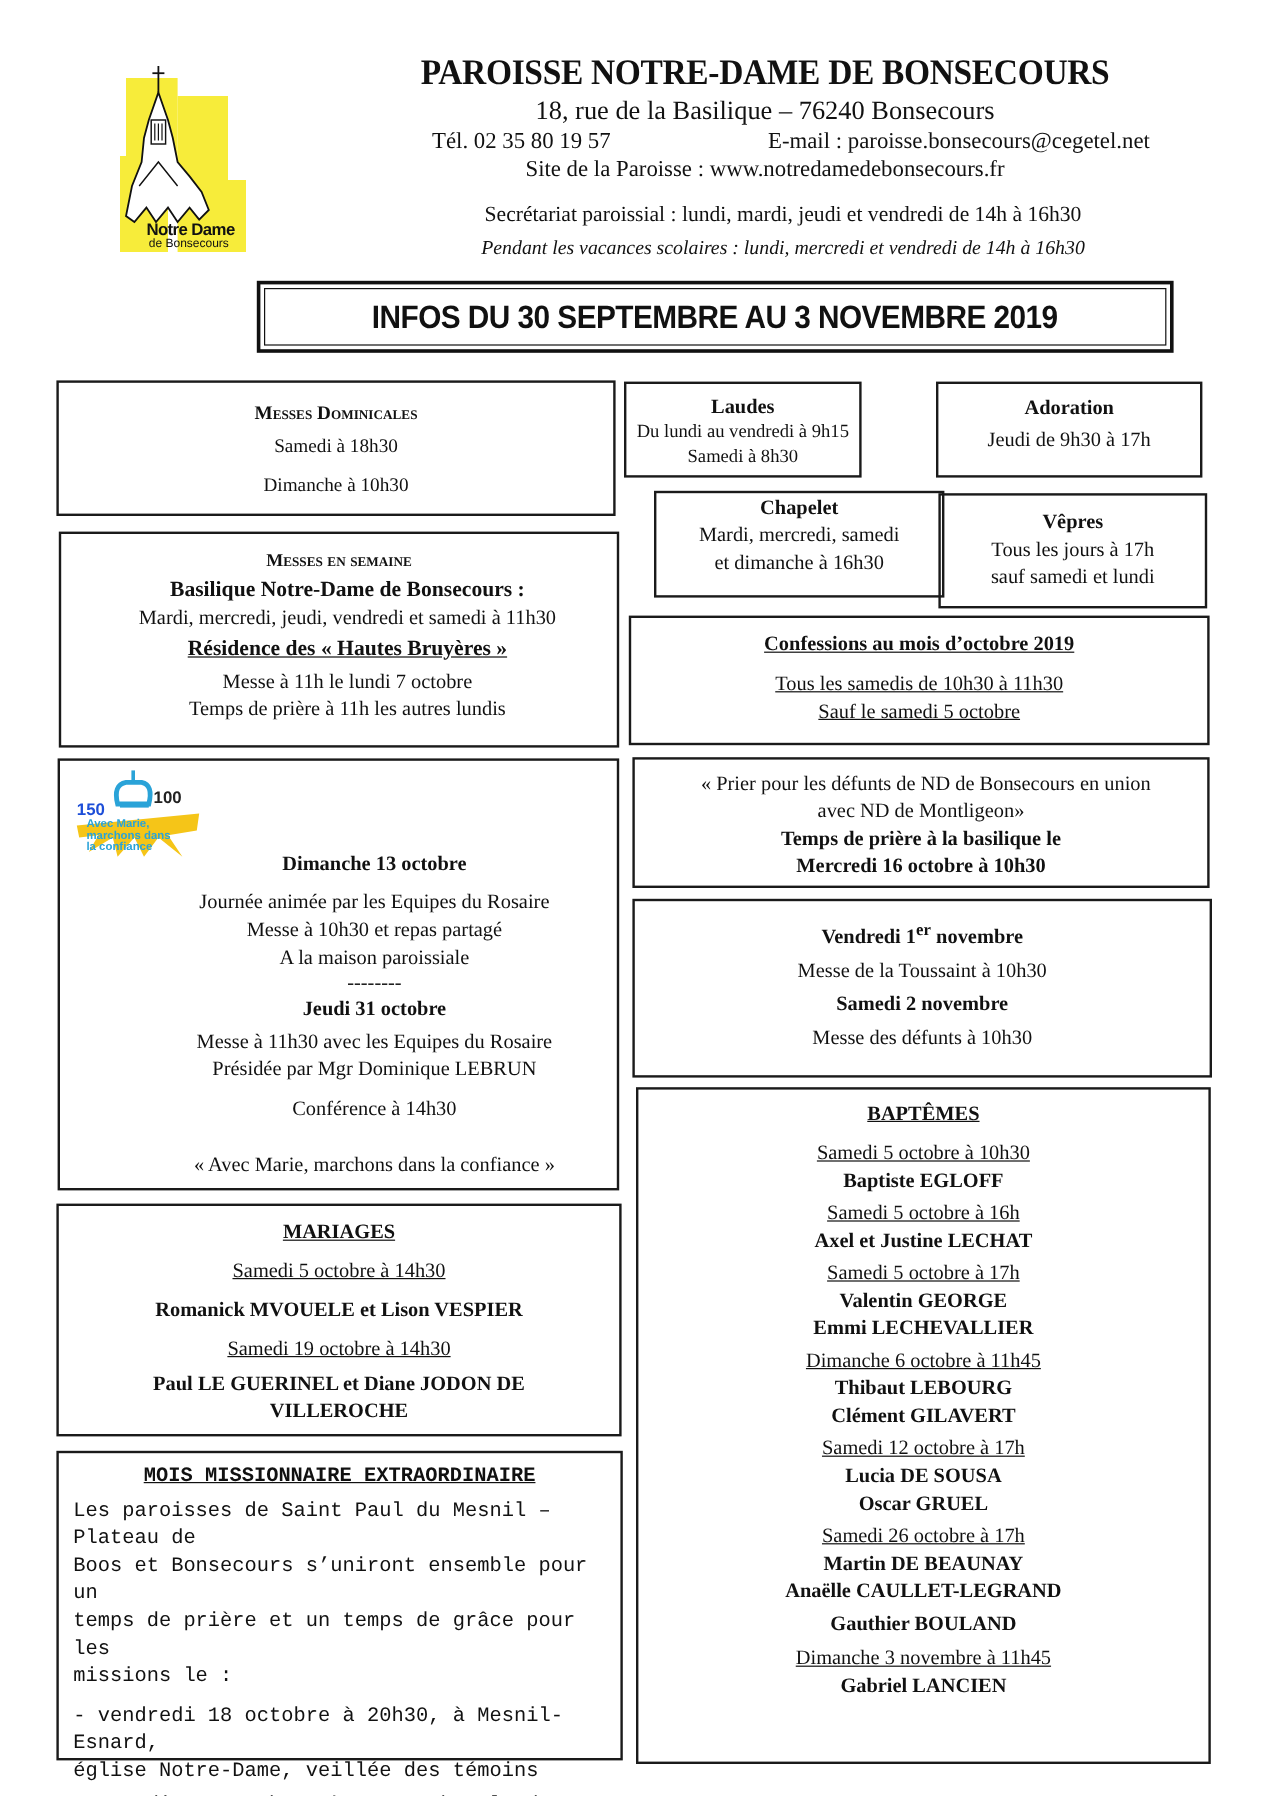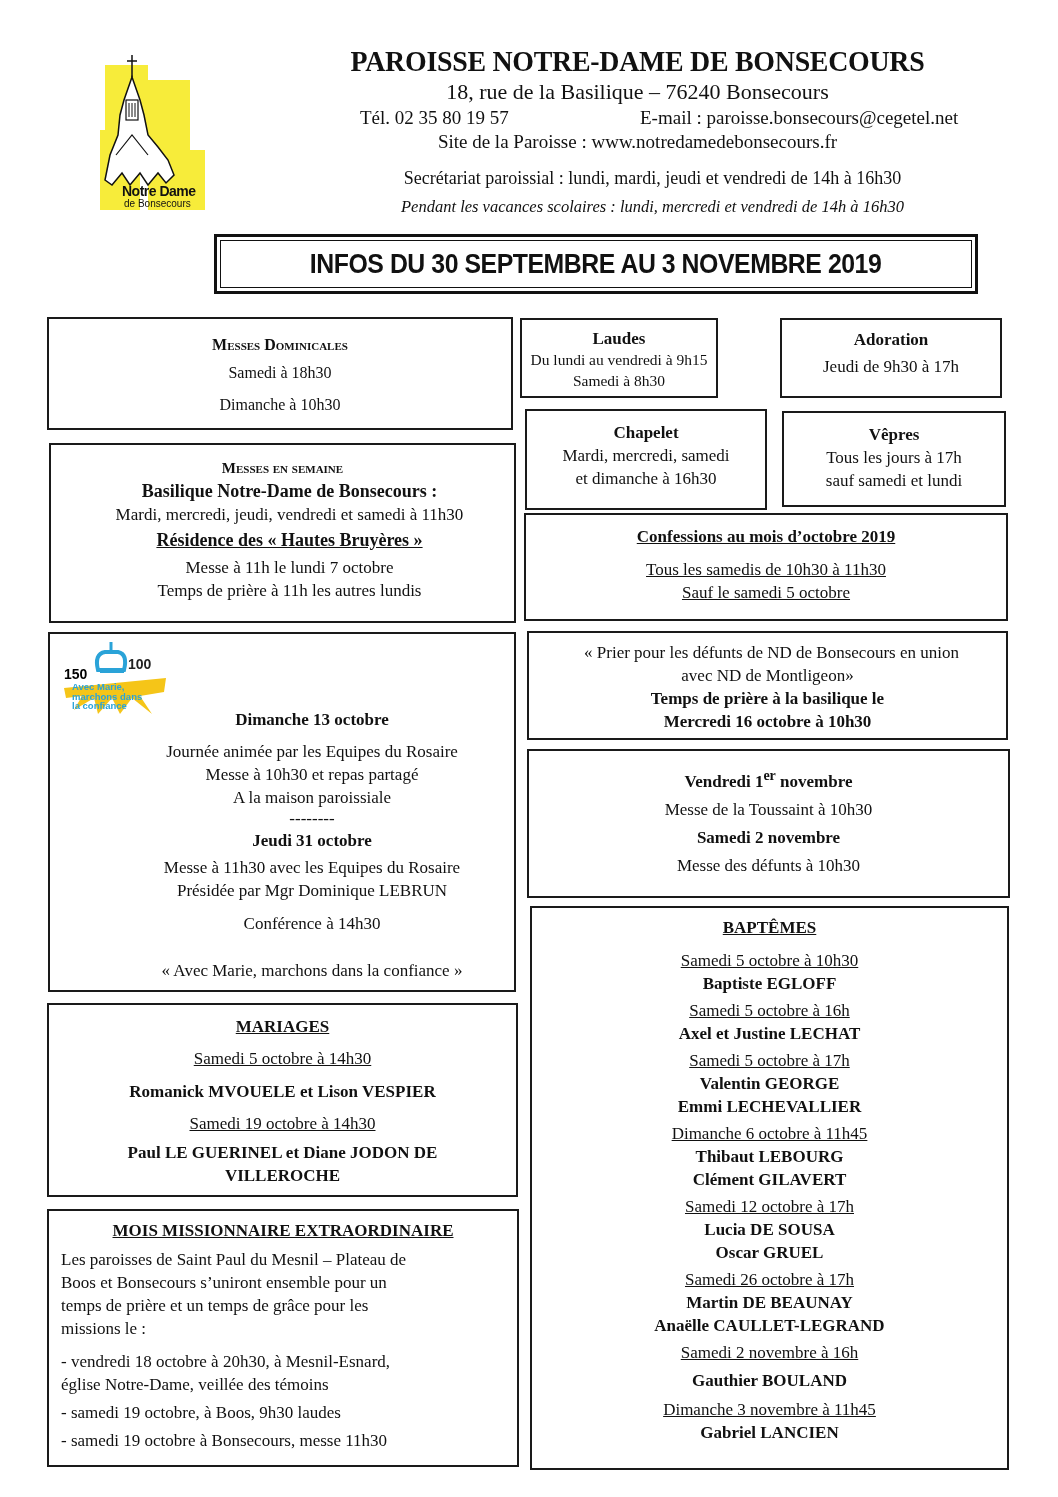--- a/index.html
+++ b/index.html
@@ -79,21 +79,21 @@
 </div>
 
 <div class="box" style="left:48px;top:632px;width:468px;height:360px;">
   <div class="abs" style="left:10px;top:6px;width:110px;height:75px;">
     <svg width="110" height="75" viewBox="0 0 110 75">
       <path d="M4 48 L106 38 L104 52 L80 56 L92 74 L72 58 L60 74 L52 58 L38 74 L34 58 L14 70 L22 56 L6 58 Z" fill="#f5c518"></path>
       <path d="M38 30 Q34 14 45 12 L58 12 Q68 14 64 30 Z" fill="none" stroke="#2aa3d8" stroke-width="4"></path>
       <rect x="40" y="29" width="24" height="4" fill="#2aa3d8"></rect>
       <line x1="51" y1="2" x2="51" y2="12" stroke="#2aa3d8" stroke-width="3"></line>
     </svg>
-    <span class="abs" style="left:4px;top:26px;font-family:'Liberation Sans',sans-serif;font-weight:bold;font-size:14px;color:#000000;">150</span>
+    <span class="abs" style="left:4px;top:26px;font-family:'Liberation Sans',sans-serif;font-weight:bold;font-size:14px;color:#1d4ed8;">150</span>
     <span class="abs" style="left:68px;top:16px;font-family:'Liberation Sans',sans-serif;font-weight:bold;font-size:14px;color:#222;">100</span>
     <div class="abs" style="left:12px;top:42px;width:90px;text-align:left;font-family:'Liberation Sans',sans-serif;font-weight:bold;font-size:9.5px;line-height:9.5px;color:#2aa3d8;">
       <div>Avec Marie,</div>
       <div>marchons dans</div>
       <div>la confiance</div>
     </div>
   </div>
   <div class="abs" style="left:72px;top:74px;width:380px;">
     <span class="ln b" style="font-size:17px;margin-bottom:9px;">Dimanche 13 octobre</span>
     <span class="ln">Journée animée par les Equipes du Rosaire</span>
@@ -110,21 +110,21 @@
 
 <div class="box" style="left:47px;top:1003px;width:471px;height:194px;padding-top:10px;">
   <span class="ln b u" style="margin-bottom:9px;">MARIAGES</span>
   <span class="ln u" style="margin-bottom:10px;">Samedi 5 octobre à 14h30</span>
   <span class="ln b" style="margin-bottom:9px;">Romanick MVOUELE et Lison VESPIER</span>
   <span class="ln u" style="margin-bottom:6px;">Samedi 19 octobre à 14h30</span>
   <span class="ln b">Paul LE GUERINEL et Diane JODON DE</span>
   <span class="ln b">VILLEROCHE</span>
 </div>
 
-<div class="box" style="left:47px;top:1209px;width:472px;height:258px;padding-top:8px;">
+<div class="box" style="left:47px;top:1209px;width:472px;height:258px;padding-top:8px;font-family:Liberation Mono, monospace;">
   <span class="ln b u" style="margin-bottom:6px;">MOIS MISSIONNAIRE EXTRAORDINAIRE</span>
   <div style="text-align:left;padding-left:12px;">
     <span class="ln">Les paroisses de Saint Paul du Mesnil – Plateau de</span>
     <span class="ln">Boos et Bonsecours s’uniront ensemble pour un</span>
     <span class="ln">temps de prière et un temps de grâce pour les</span>
     <span class="ln" style="margin-bottom:10px;">missions le :</span>
     <span class="ln">- vendredi 18 octobre à 20h30, à Mesnil-Esnard,</span>
     <span class="ln" style="margin-bottom:5px;">église Notre-Dame, veillée des témoins</span>
     <span class="ln" style="margin-bottom:5px;">- samedi 19 octobre, à Boos, 9h30 laudes</span>
     <span class="ln">- samedi 19 octobre à Bonsecours, messe 11h30</span>
@@ -135,21 +135,21 @@
   <span class="ln b" style="font-size:17px;line-height:21px;">Laudes</span>
   <span class="ln" style="font-size:15.5px;line-height:21px;">Du lundi au vendredi à 9h15</span>
   <span class="ln" style="font-size:15.5px;line-height:21px;">Samedi à 8h30</span>
 </div>
 
 <div class="box" style="left:780px;top:318px;width:222px;height:80px;padding-top:8px;">
   <span class="ln b" style="font-size:17px;margin-bottom:4px;">Adoration</span>
   <span class="ln" style="font-size:17px;">Jeudi de 9h30 à 17h</span>
 </div>
 
-<div class="box" style="left:525px;top:409px;width:242px;height:101px;padding-top:10px;">
+<div class="box" style="left:545px;top:409px;width:242px;height:89px;">
   <span class="ln b" style="font-size:17px;">Chapelet</span>
   <span class="ln">Mardi, mercredi, samedi</span>
   <span class="ln">et dimanche à 16h30</span>
 </div>
 
 <div class="box" style="left:782px;top:411px;width:224px;height:96px;padding-top:10px;">
   <span class="ln b" style="font-size:17px;">Vêpres</span>
   <span class="ln">Tous les jours à 17h</span>
   <span class="ln">sauf samedi et lundi</span>
 </div>
@@ -199,21 +199,20 @@
         <span class="ln u">Samedi 12 octobre à 17h</span>
         <span class="ln b">Lucia DE SOUSA</span>
         <span class="ln b">Oscar GRUEL</span>
       </div>
       <div style="margin-bottom: 4px;">
         <span class="ln u">Samedi 26 octobre à 17h</span>
         <span class="ln b">Martin DE BEAUNAY</span>
         <span class="ln b">Anaëlle CAULLET-LEGRAND</span>
       </div>
       <div style="margin-bottom: 6px;">
-        <span class="ln u" style="margin-bottom: 5px;">Samedi 2 novembre à 16h</span>
         <span class="ln b">Gauthier BOULAND</span>
       </div>
       <div style="margin-bottom: 4px;">
         <span class="ln u">Dimanche 3 novembre à 11h45</span>
         <span class="ln b">Gabriel LANCIEN</span>
       </div>
     </div>
 </div>
 
 </body></html>

